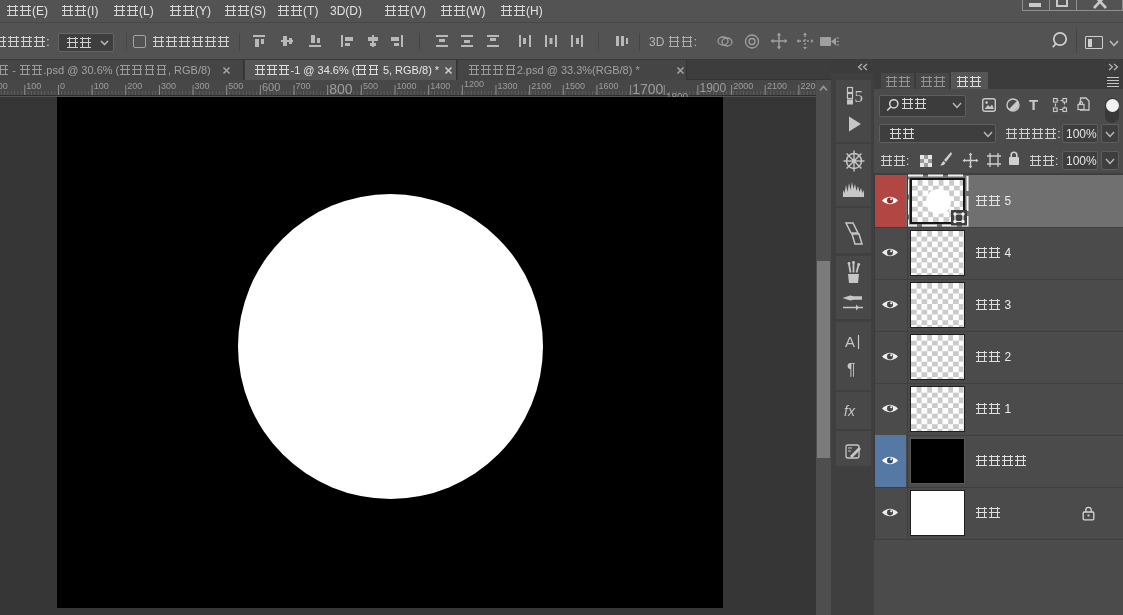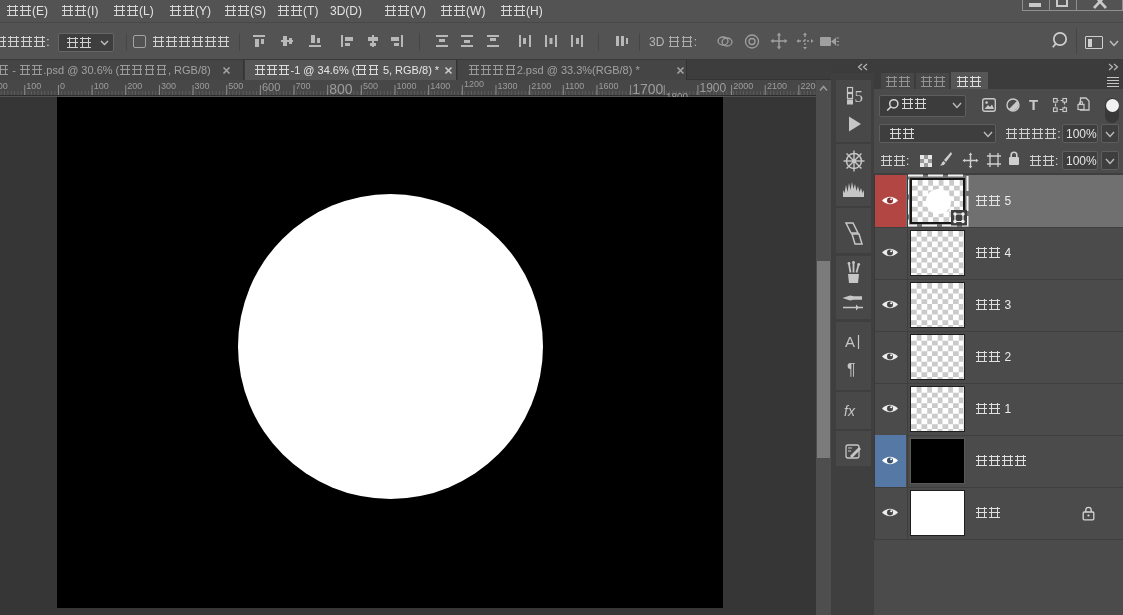--- a/index.html
+++ b/index.html
@@ -174,21 +174,21 @@
     <div class="t" style="left:228.3px;top:81px;font-size:9px;color:#9d9d9d">500</div>
     <div class="t" style="left:262.0px;top:81px;font-size:11px;color:#9d9d9d">600</div>
     <div class="t" style="left:295.6px;top:81px;font-size:9px;color:#9d9d9d">700</div>
     <div class="t" style="left:329.3px;top:81px;font-size:14px;color:#9d9d9d">800</div>
     <div class="t" style="left:362.9px;top:81px;font-size:9px;color:#9d9d9d">500</div>
     <div class="t" style="left:396.6px;top:81px;font-size:9px;color:#9d9d9d">1000</div>
     <div class="t" style="left:430.3px;top:81px;font-size:9px;color:#9d9d9d">1400</div>
     <div class="t" style="left:463.9px;top:79px;font-size:9px;color:#9d9d9d">1200</div>
     <div class="t" style="left:497.6px;top:81px;font-size:9px;color:#9d9d9d">1300</div>
     <div class="t" style="left:531.2px;top:81px;font-size:9px;color:#9d9d9d">2100</div>
-    <div class="t" style="left:564.9px;top:81px;font-size:9px;color:#9d9d9d">1100</div>
+    <div class="t" style="left:564.9px;top:81px;font-size:9px;color:#9d9d9d">1500</div>
     <div class="t" style="left:598.6px;top:81px;font-size:9px;color:#9d9d9d">1600</div>
     <div class="t" style="left:632.2px;top:81px;font-size:14px;color:#9d9d9d">1700</div>
     <div class="t" style="left:665.9px;top:92px;font-size:10px;color:#9d9d9d">1800</div>
     <div class="t" style="left:699.5px;top:81px;font-size:12px;color:#9d9d9d">1900</div>
     <div class="t" style="left:733.2px;top:81px;font-size:9px;color:#9d9d9d">2000</div>
     <div class="t" style="left:766.9px;top:81px;font-size:9px;color:#9d9d9d">2100</div>
     <div class="t" style="left:800.5px;top:81px;font-size:9px;color:#9d9d9d">2200</div>
     <div style="left:0;top:97px;width:816px;height:518px;background:#363636"></div>
     <div style="left:57px;top:97px;width:666px;height:511px;background:#000"></div>
     <div style="left:237.5px;top:193.5px;width:305px;height:305px;border-radius:50%;background:#fff"></div>

